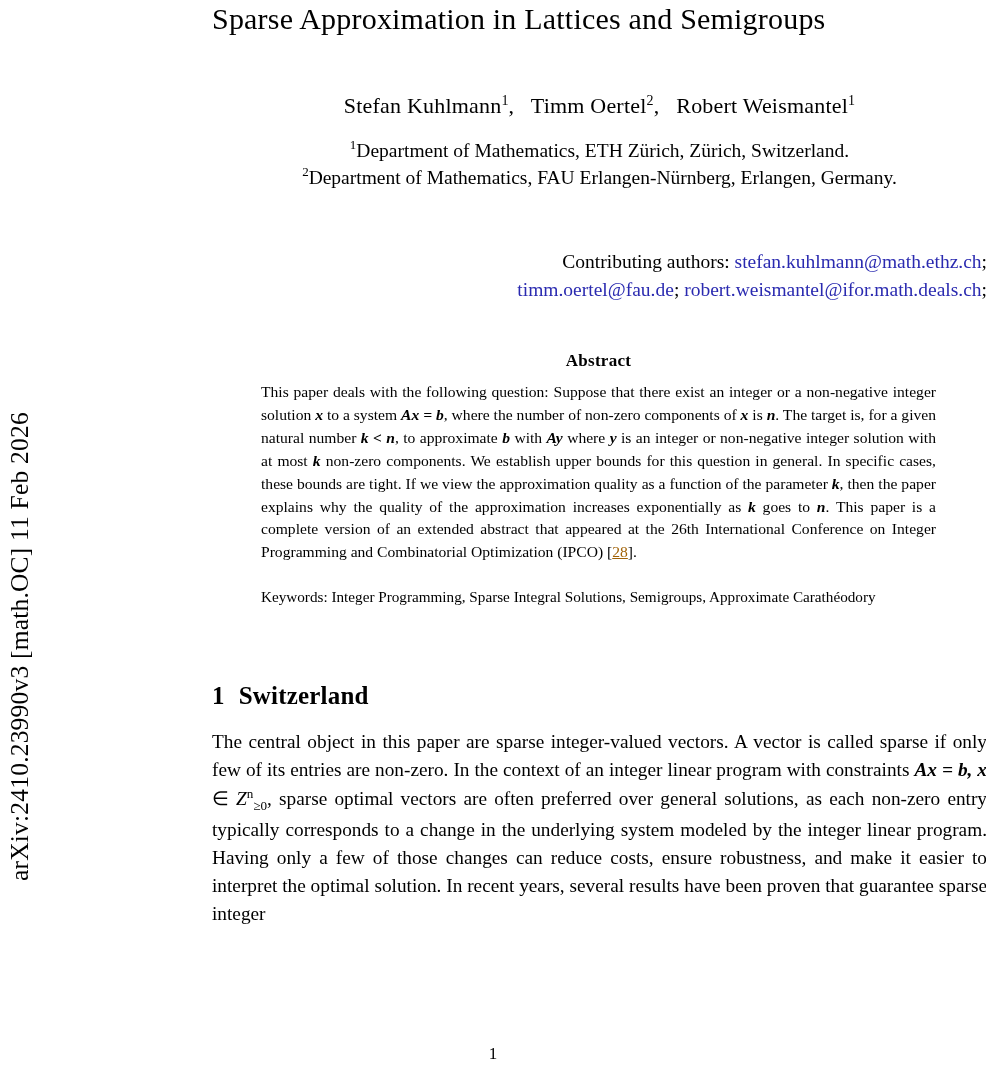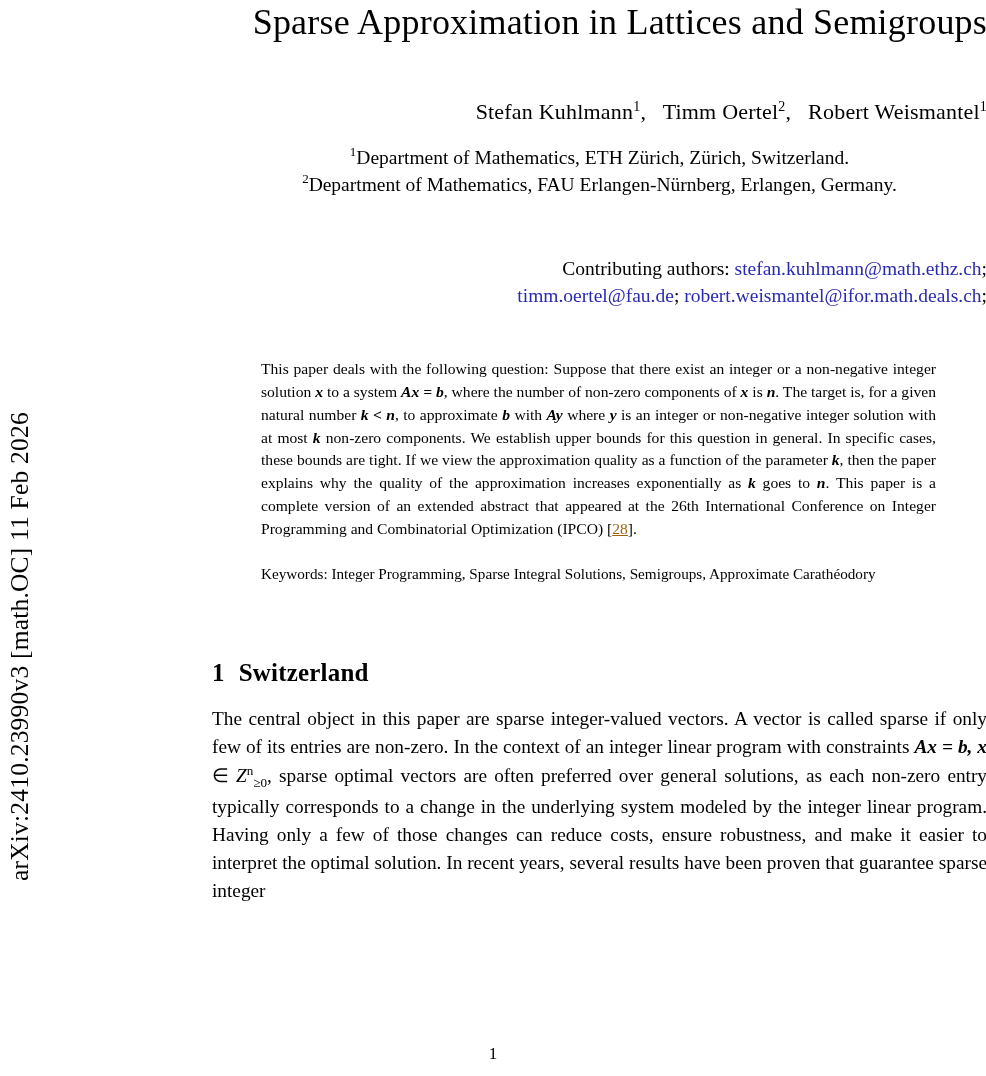--- a/index.html
+++ b/index.html
@@ -47,31 +47,31 @@
   }
 
   .content {
     position: absolute;
     left: 212px;
     top: 0px;
     width: 775px;
   }
 
   .title {
-    text-align: right;
-    font-size: 36px;
+    text-align: left;
+    font-size: 30px;
     line-height: 1.15;
     margin-top: 0px;
     padding-top: 2px;
     font-family: "Liberation Serif", serif;
     letter-spacing: 0.2px;
   }
 
   .authors {
-    text-align: right;
+    text-align: center;
     font-size: 22px;
     margin-top: 56px;
     letter-spacing: 0.2px;
   }
   .authors sup { font-size: 14px; vertical-align: super; }
 
   .affil {
     text-align: center;
     font-size: 19.5px;
     line-height: 1.32;
@@ -171,20 +171,21 @@
       <div><sup>1</sup><span>Department of Mathematics, ETH Zürich, Zürich, Switzerland.</span></div>
       <div><sup>2</sup><span>Department of Mathematics, FAU Erlangen-Nürnberg, Erlangen, Germany.</span></div>
     </div>
 
     <div class="contrib">
       <span>Contributing authors: </span><a class="link" href="#">stefan.kuhlmann@math.ethz.ch</a><span>;</span><br>
       <a class="link" href="#">timm.oertel@fau.de</a><span>;</span>&nbsp;<a class="link" href="#">robert.weismantel@ifor.math.deals.ch</a><span>;</span>
     </div>
 
     <div class="abstract-wrap">
+      <div class="abstract-head">Abstract</div>
       <div class="abstract-body"><span>This paper deals with the following question: Suppose that there exist an integer or a non-negative integer solution </span><span class="bm">x</span><span> to a system </span><span class="bm">Ax = b</span><span>, where the number of non-zero components of </span><span class="bm">x</span><span> is </span><span class="bm">n</span><span>. The target is, for a given natural number </span><span class="bm">k &lt; n</span><span>, to approximate </span><span class="bm">b</span><span> with </span><span class="bm">Ay</span><span> where </span><span class="bm">y</span><span> is an integer or non-negative integer solution with at most </span><span class="bm">k</span><span> non-zero components. We establish upper bounds for this question in general. In specific cases, these bounds are tight. If we view the approximation quality as a function of the parameter </span><span class="bm">k</span><span>, then the paper explains why the quality of the approximation increases exponentially as </span><span class="bm">k</span><span> goes to </span><span class="bm">n</span><span>. This paper is a complete version of an extended abstract that appeared at the 26th International Conference on Integer Programming and Combinatorial Optimization (IPCO) [</span><a class="cite" href="#">28</a><span>].</span></div>
     </div>
 
     <div class="keywords">
       <b>Keywords:</b><span> Integer Programming, Sparse Integral Solutions, Semigroups, Approximate Carathéodory</span>
     </div>
 
     <div class="section-head">
       <span class="num">1</span><span>Switzerland</span>
     </div>

